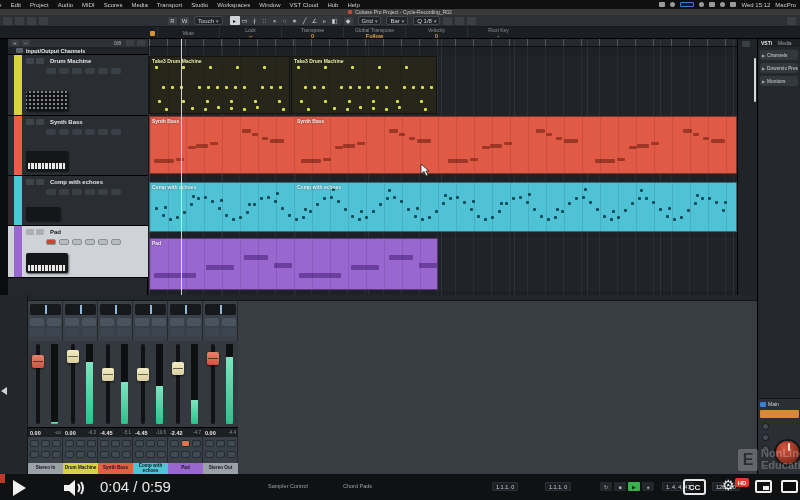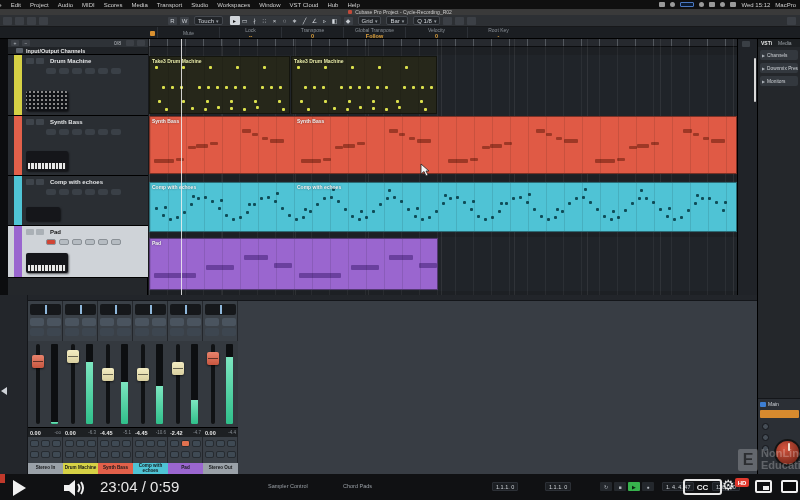--- a/index.html
+++ b/index.html
@@ -148,21 +148,21 @@
     color:#cfd3d8;font-size:5.5px;display:flex;align-items:center;padding:0 3px;white-space:nowrap;}
   .t-btn{position:absolute;top:8px;width:12px;height:9px;background:#24282d;border-radius:1px;
     display:flex;align-items:center;justify-content:center;font-size:5px;color:#aeb4ba;}
   .t-btn.play{background:#37b24d;color:#0c2512;}
   .redpatch{position:absolute;left:0;top:0;width:5px;height:9px;background:#c0392b;}
 
   
   .player{position:absolute;left:0;top:476px;width:800px;height:24px;z-index:20;}
   .pl-play{position:absolute;left:13px;top:4px;width:0;height:0;border-top:8px solid transparent;border-bottom:8px solid transparent;border-left:13px solid #f0f0f0;}
   .pl-time{position:absolute;left:100px;top:2px;font-size:15px;color:#e8e8e8;}
-  .pl-cc{position:absolute;left:683px;top:3px;width:39px;height:16px;border:2px solid #e8e8e8;border-radius:3px;
+  .pl-cc{position:absolute;left:683px;top:3px;width:23px;height:16px;border:2px solid #e8e8e8;border-radius:3px;
     color:#f0f0f0;font-size:8px;font-weight:bold;display:flex;align-items:center;justify-content:center;}
   .pl-gear{position:absolute;left:722px;top:1px;font-size:14px;color:#e8e8e8;}
   .pl-hd{position:absolute;left:735px;top:2px;width:14px;height:9px;background:#e0392e;border-radius:2px;
     color:#fff;font-size:6px;font-weight:bold;display:flex;align-items:center;justify-content:center;}
   .pl-pip{position:absolute;left:755px;top:4px;width:17px;height:13px;border:2px solid #f0f0f0;border-radius:2px;}
   .pl-pip::after{content:"";position:absolute;right:1px;bottom:1px;width:6px;height:4px;background:#f0f0f0;}
   .pl-fs{position:absolute;left:781px;top:4px;width:17px;height:13px;border:2px solid #f0f0f0;border-radius:2px;background:#0a0a0a;}
 
   
   .watermark{position:absolute;left:738px;top:448px;z-index:15;color:rgba(255,255,255,.26);display:flex;gap:3px;align-items:center;}
@@ -692,21 +692,21 @@
     </div>
   </div>
 
   <div class="player">
     <div class="pl-play"></div>
     <svg style="position:absolute;left:62px;top:2px" width="26" height="20" viewBox="0 0 26 20">
       <polygon points="2,7 7,7 13,2 13,18 7,13 2,13" fill="#f0f0f0"></polygon>
       <path d="M16 6 Q19 10 16 14" stroke="#f0f0f0" stroke-width="2" fill="none"></path>
       <path d="M19 4 Q23 10 19 16" stroke="#f0f0f0" stroke-width="2" fill="none"></path>
     </svg>
-    <div class="pl-time">23:04 / 0:59</div>
+    <div class="pl-time">0:04 / 0:59</div>
     <div class="pl-cc">CC</div>
     <div class="pl-gear">⚙</div>
     <div class="pl-hd">HD</div>
     <div class="pl-pip"></div>
     <div class="pl-fs"></div>
   </div>
 
   <svg class="cursor" width="10" height="14" viewBox="0 0 10 14">
     <polygon points="1,1 1,11 4,8.5 6,13 8,12 6,8 9,8" fill="#f5f5f5" stroke="#222" stroke-width="0.8"></polygon>
   </svg>

